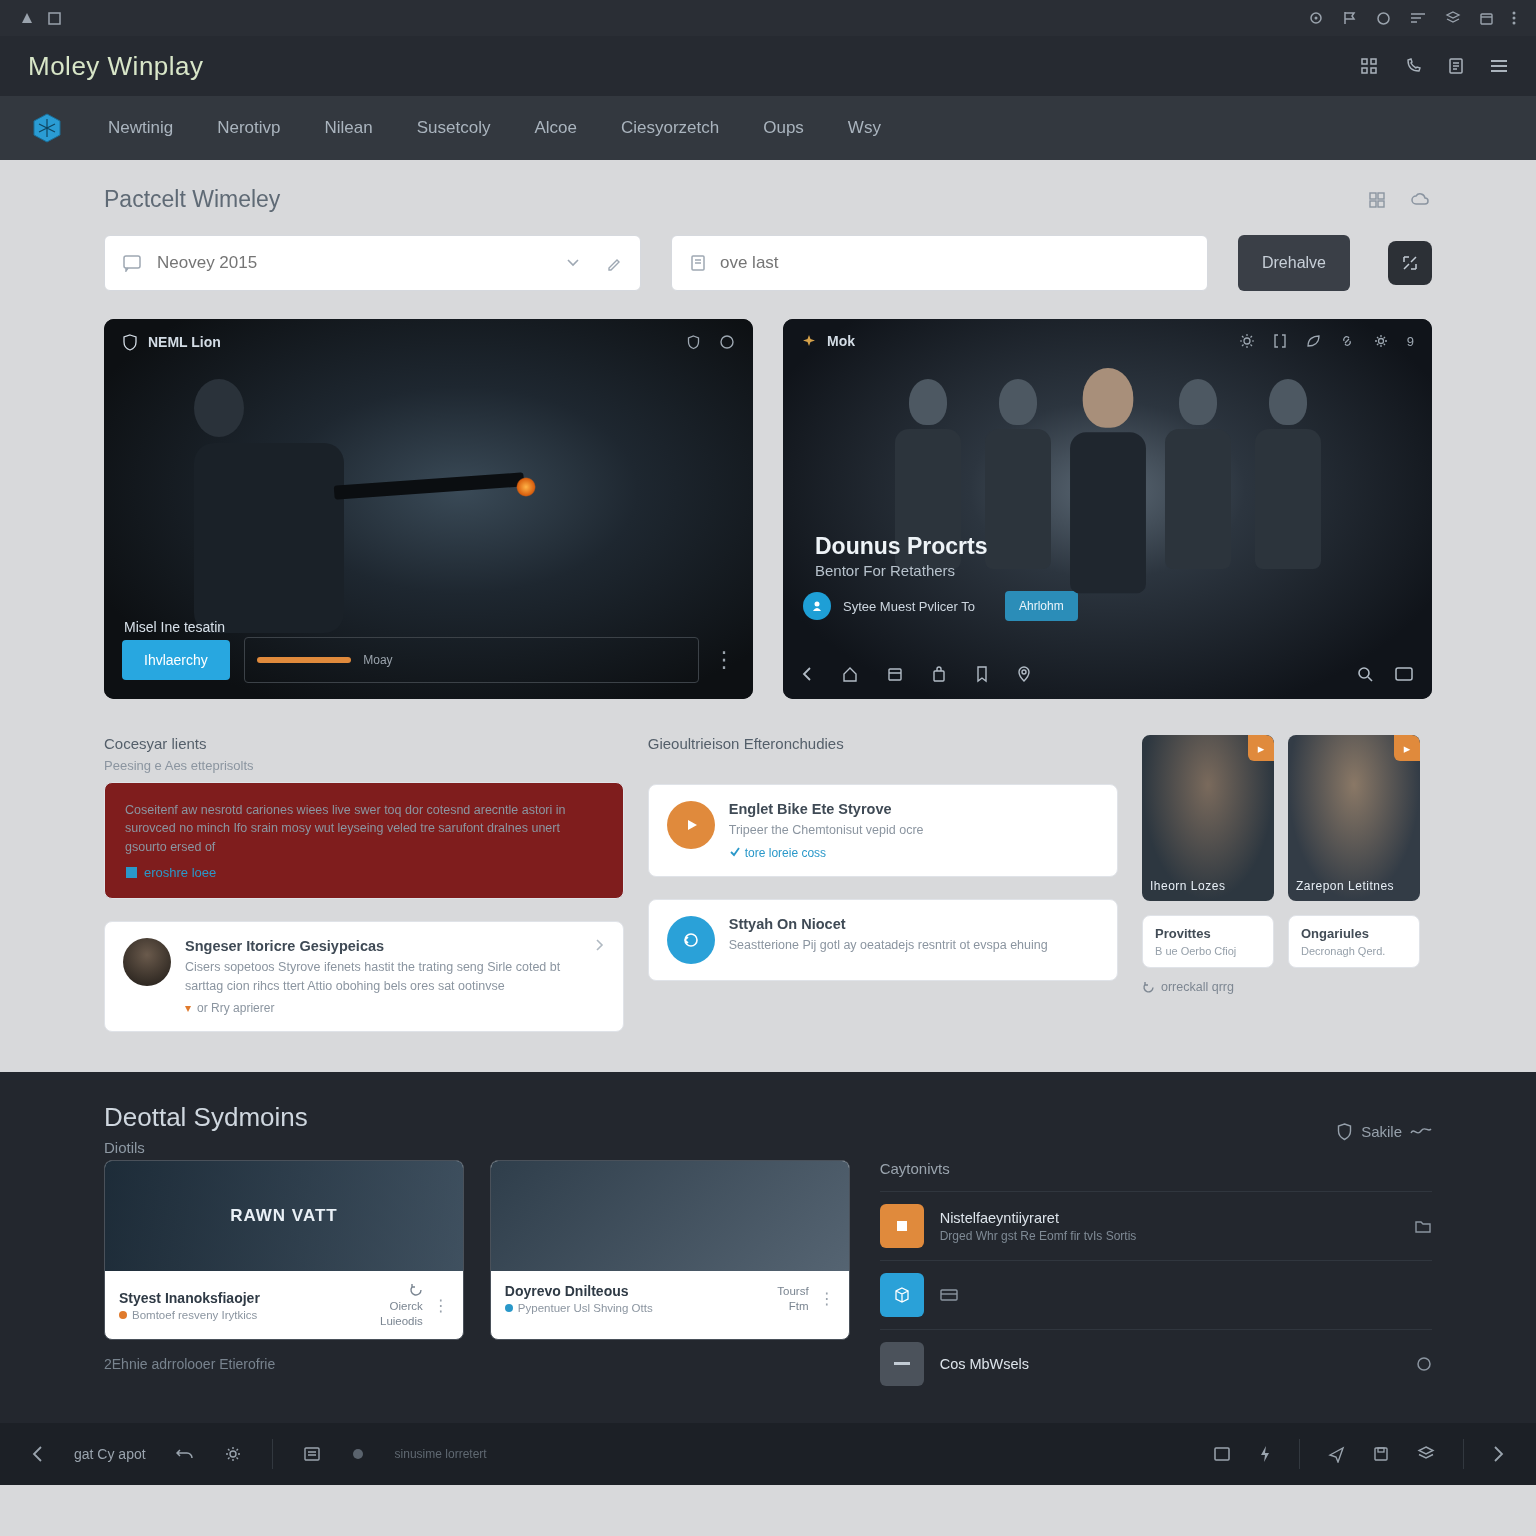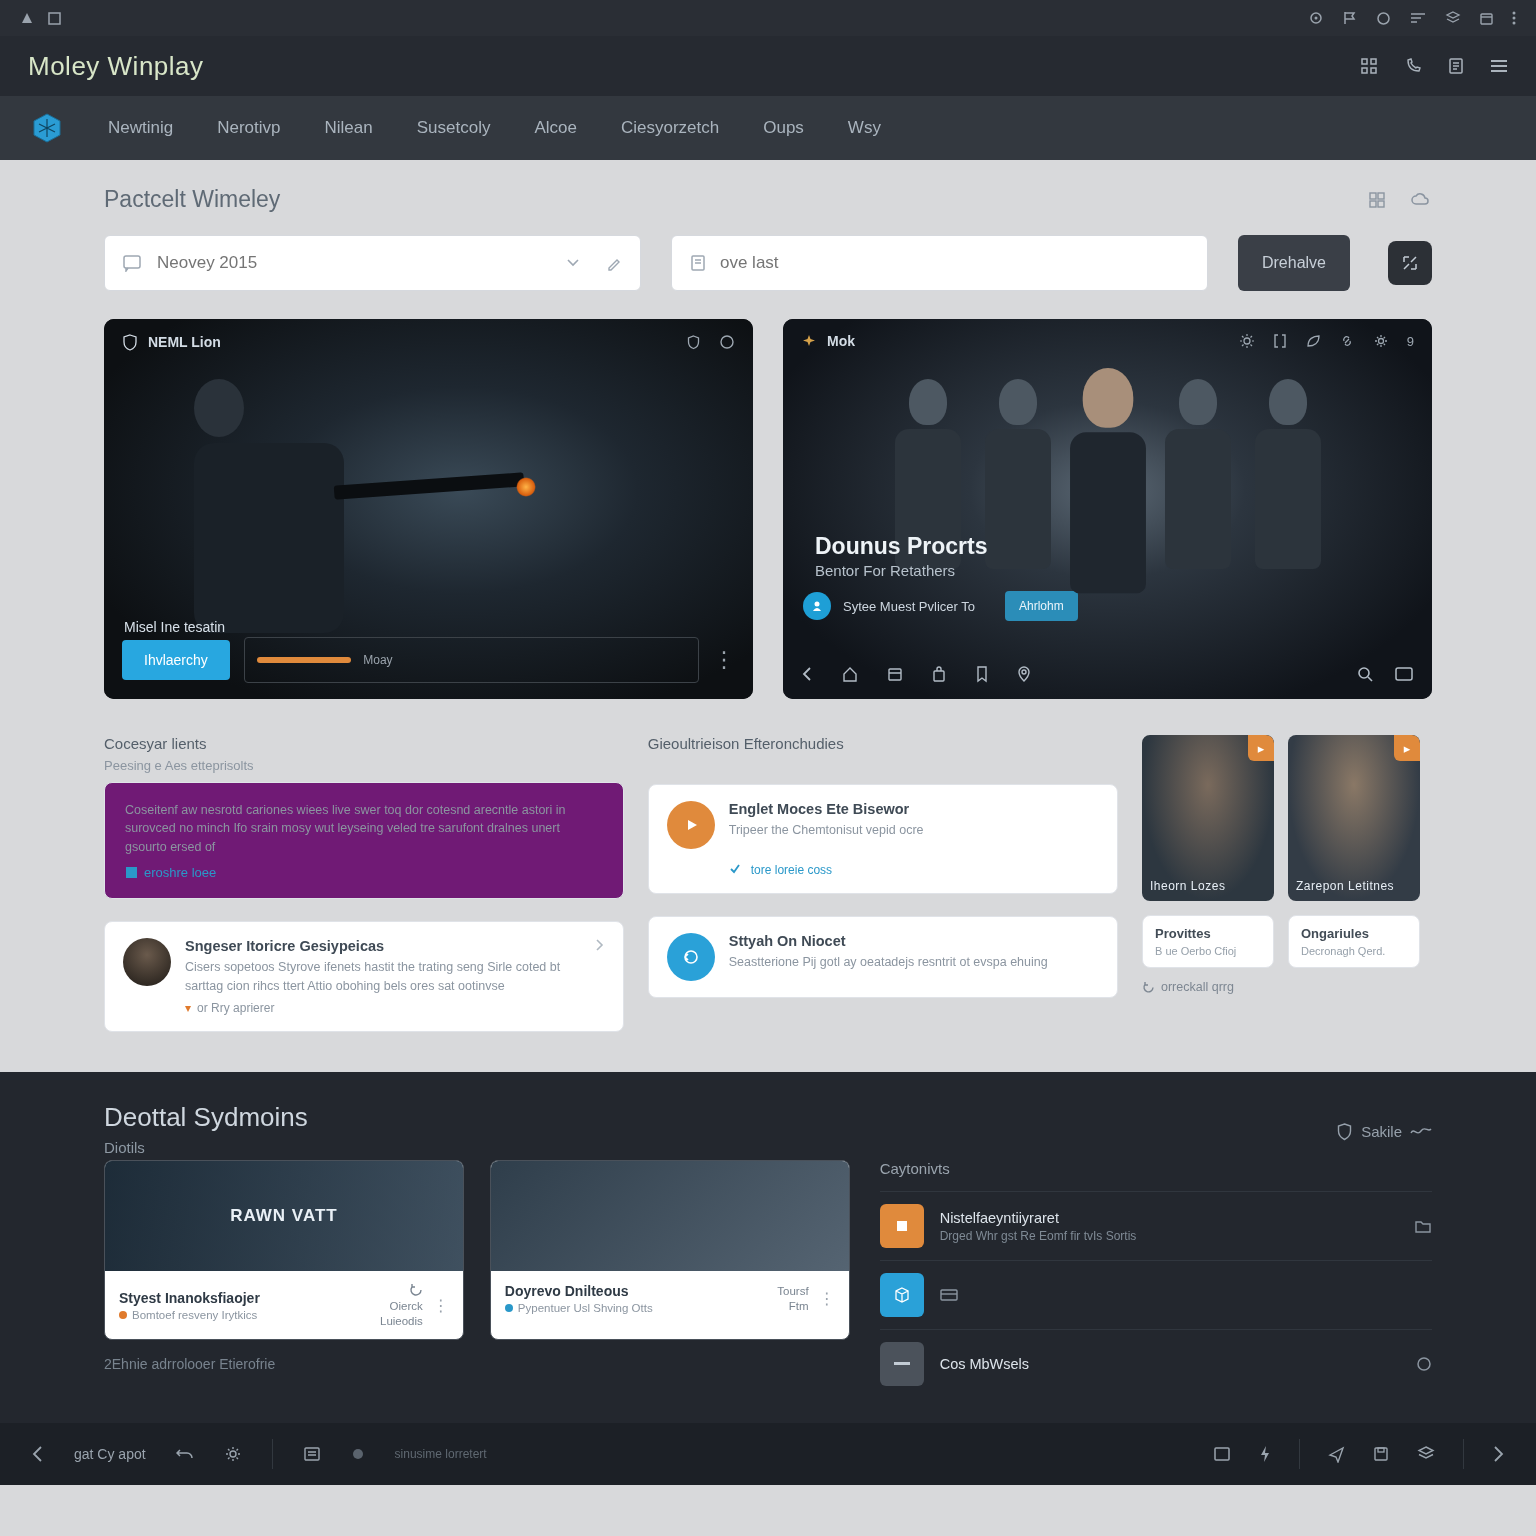--- a/index.html
+++ b/index.html
@@ -57,21 +57,21 @@
 .btn-small { background:#2b8db8; color:#eaf4fa; border:none; height:30px; padding:0 14px; border-radius:4px; font-size:12px; cursor:pointer; }
 .hero .iconstrip { position:absolute; bottom:16px; left:18px; right:18px; display:flex; align-items:center; gap:28px; color:#b2bcc6; }
 .hero .iconstrip .sright { margin-left:auto; display:flex; gap:20px; align-items:center; }
 
 
 .cards { display:flex; gap:24px; }
 .col-left { flex:1.05; display:flex; flex-direction:column; gap:22px; }
 .col-mid { flex:.95; display:flex; flex-direction:column; gap:22px; }
 .col-right { width:290px; }
 
-.textcard { background:#701a75; border-radius:8px; padding:18px 20px; border:1px solid #e0e3e8; }
+.textcard { background:#7f1d1d; border-radius:8px; padding:18px 20px; border:1px solid #e0e3e8; }
 .sectiontitle { font-size:15px; color:#545f6a; margin-bottom:4px; }
 .graytext { font-size:12.5px; color:#8b95a0; line-height:1.5; }
 .linktext { color:#2a98c9; font-size:13px; display:flex; align-items:center; gap:6px; margin-top:8px; }
 
 .listcard { background:#fff; border-radius:8px; padding:16px 18px; border:1px solid #e0e3e8; display:flex; gap:14px; align-items:flex-start; position:relative; }
 .listcard .av { width:48px; height:48px; border-radius:50%; background:#333; flex-shrink:0; }
 .listcard .av.orange { background:#e08a3c; display:flex; align-items:center; justify-content:center; color:#fff; }
 .listcard .av.blue { background:#2aa1d8; display:flex; align-items:center; justify-content:center; color:#fff; }
 .listcard .body { flex:1; }
 .listcard .body h4 { font-size:14.5px; color:#3f4a55; font-weight:600; margin-bottom:4px; }
@@ -512,23 +512,23 @@
 
     <div class="col-mid">
       <div class="sectiontitle" style="margin-bottom:10px;">Gieoultrieison Efteronchudies</div>
       <div class="listcard">
         <div class="av orange">
             <svg width="18" height="18">
               <path d="M6 4l9 5-9 5z" fill="#fff"></path>
             </svg>
           </div>
         <div class="body">
-          <h4>Englet Moces Ete Bisewor</h4>
+          <h4>Englet Bike Ete Styrove</h4>
           <div class="graytext">Tripeer the Chemtonisut vepid ocre</div>
-          <div style="margin-top:23px;font-size:12px;color:#2a98c9;display:flex;gap:10px;">
+          <div style="margin-top:6px;font-size:12px;color:#2a98c9;display:flex;gap:4px;">
             <span>
                 <svg width="12" height="12">
                   <path d="M2 6l3 3 5-7" fill="none" stroke="#2a98c9" stroke-width="1.8"></path>
                 </svg>
               </span>
             <span>tore loreie coss</span>
           </div>
         </div>
       </div>
       <div class="listcard">

